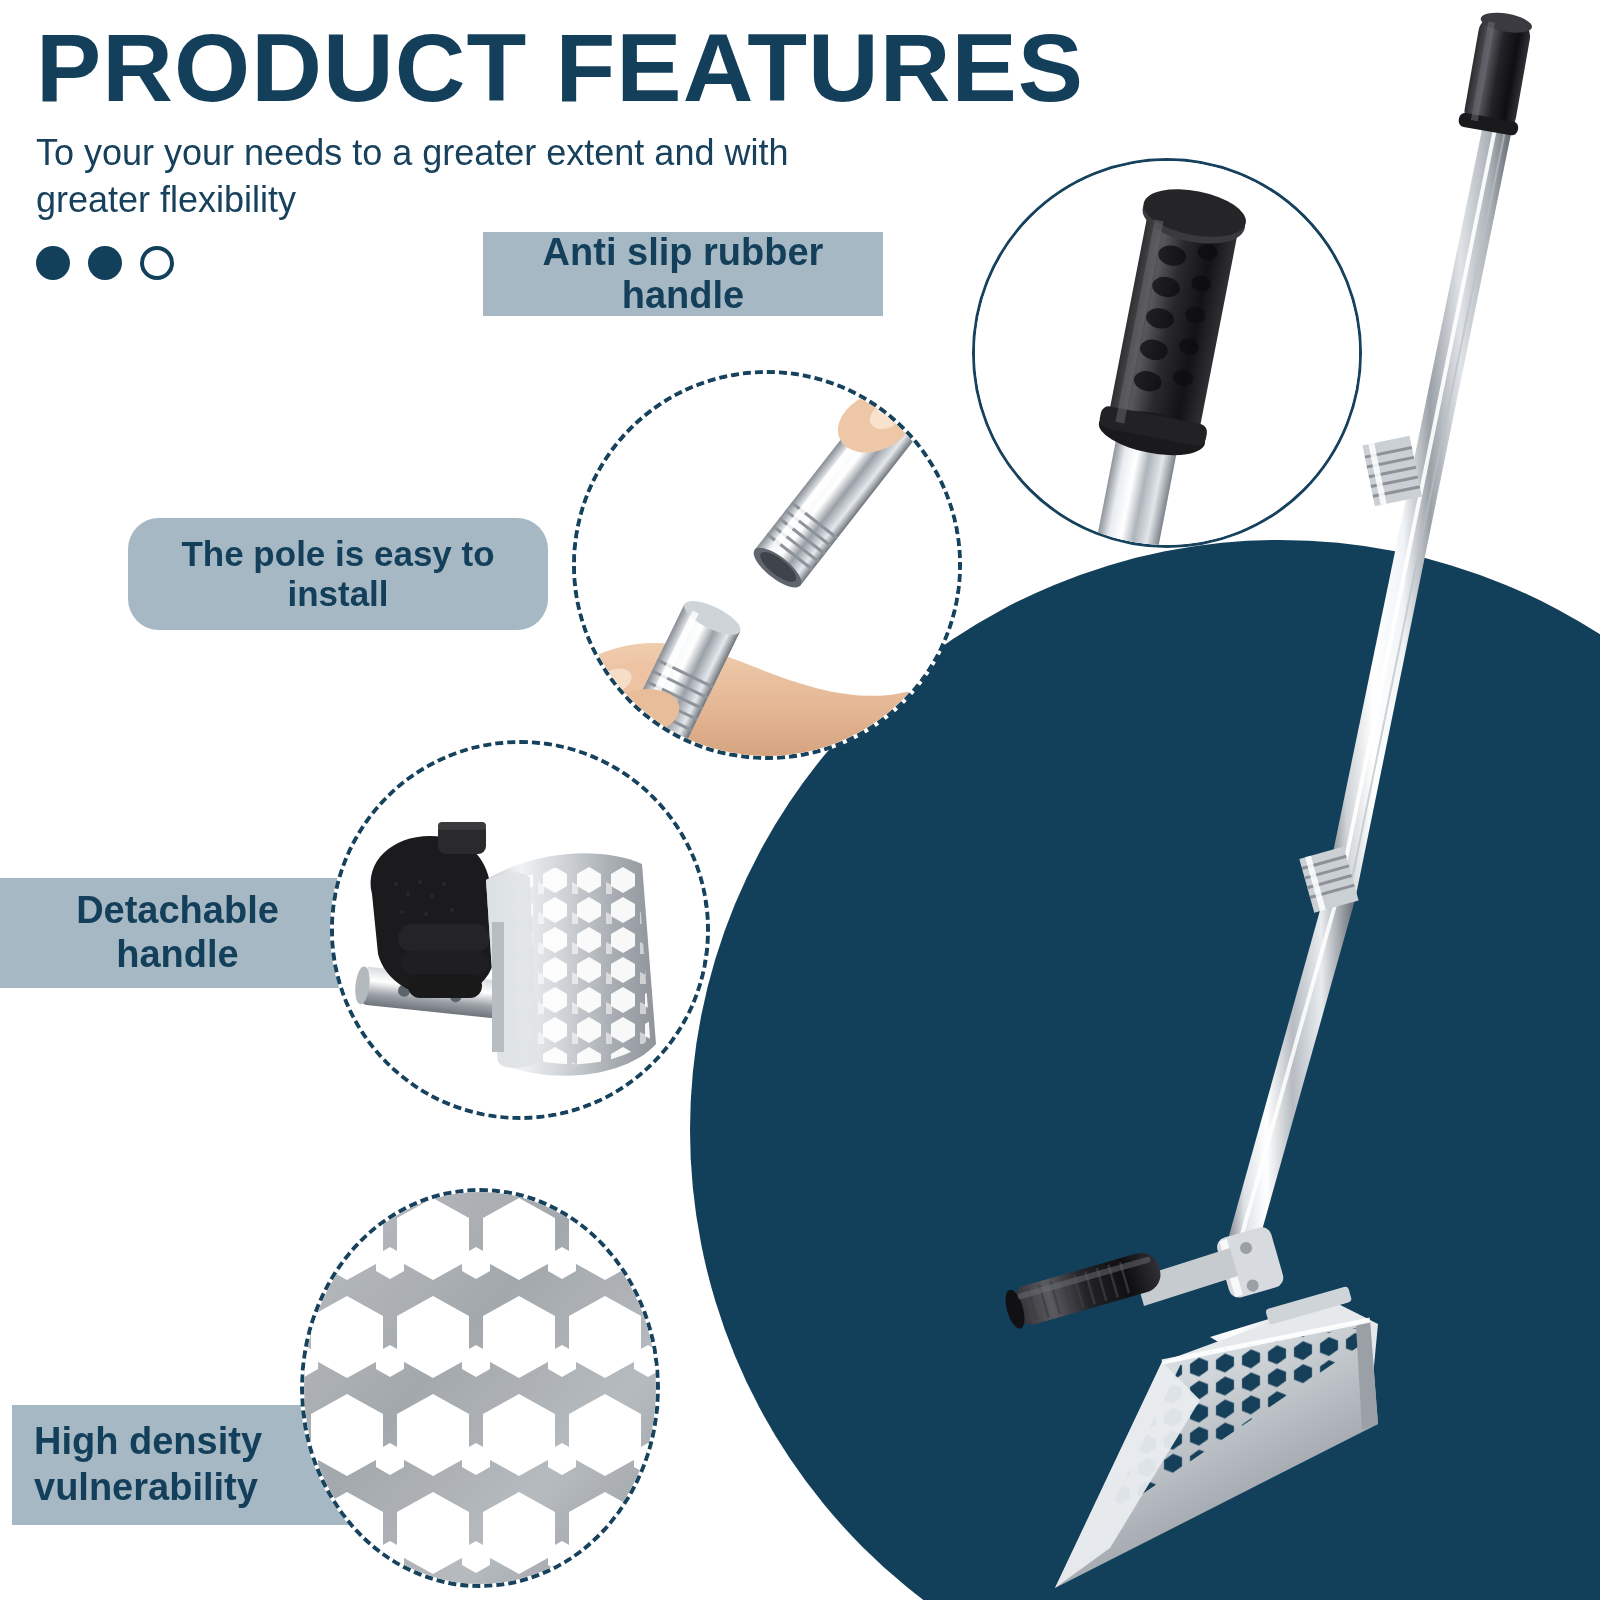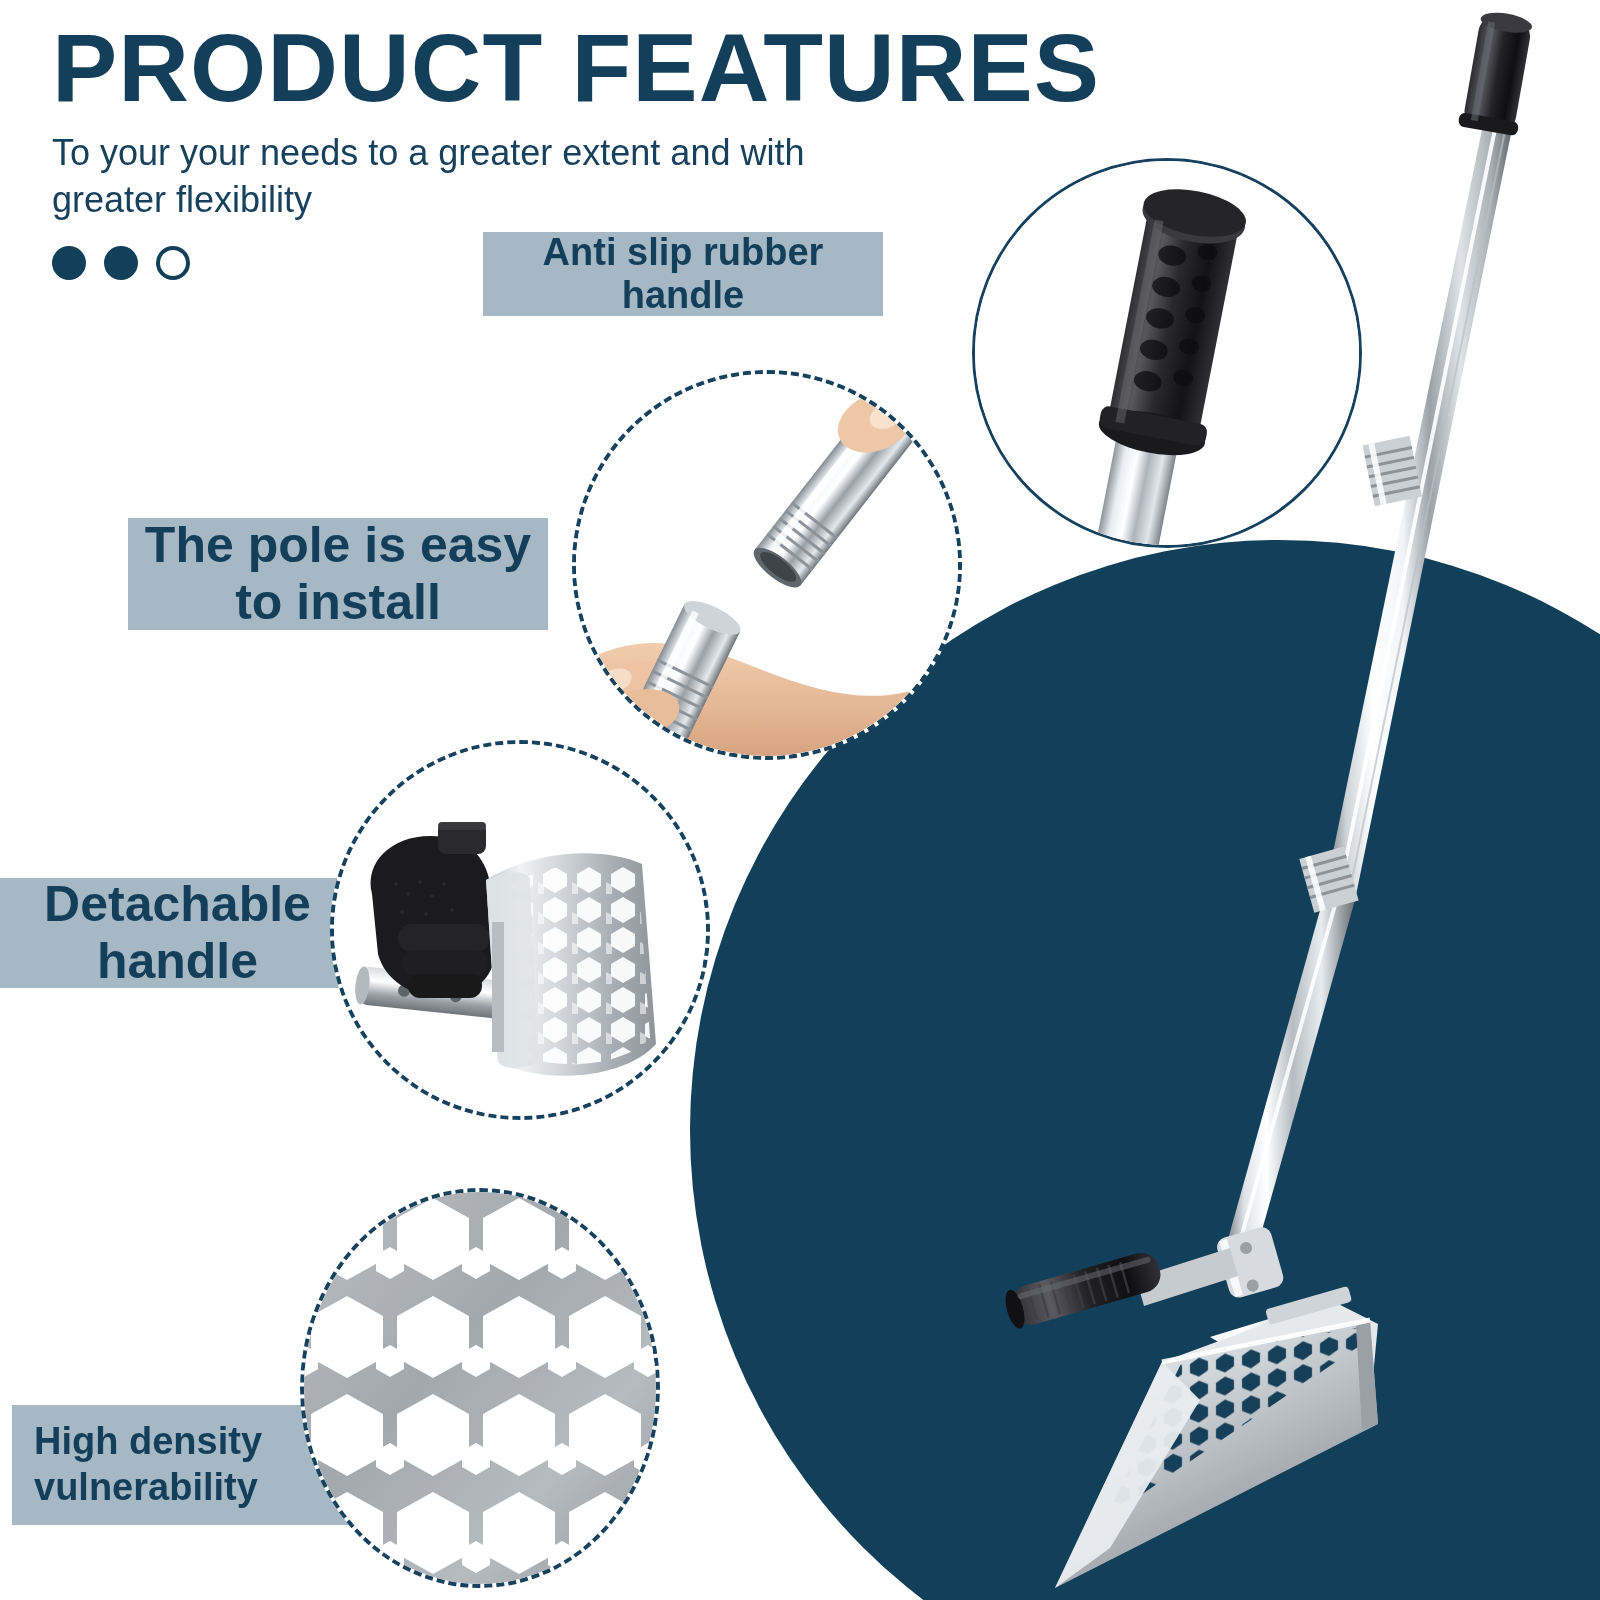--- a/index.html
+++ b/index.html
@@ -14,21 +14,21 @@
   .navy-blob{
     position:absolute;
     left:690px;top:540px;
     width:1180px;height:1180px;
     border-radius:50%;
     background:#123f5a;
     z-index:1;
   }
 
   
-  .head{position:absolute;left:36px;top:24px;z-index:30;margin-left:16px;}
+  .head{position:absolute;left:36px;top:24px;z-index:30;}
   .title{
     font-size:96px;line-height:0.92;
     font-weight:700;
     letter-spacing:1px;
     color:#133f5b;
     font-family:"Liberation Sans Narrow","Liberation Sans",sans-serif;
     transform:scaleX(1.02);
     transform-origin:left top;
     white-space:nowrap;
     margin:0;
@@ -54,22 +54,22 @@
     display:flex;
     align-items:center;
     box-sizing:border-box;
     z-index:10;
   }
   .plate span{display:block;width:100%;}
   .plate.center span{text-align:center;}
   .plate.left span{text-align:left;}
 
   #plate-handle{left:483px;top:232px;width:400px;height:84px;font-size:38px;padding:4px 24px;}
-  #plate-pole  {left:128px;top:518px;width:420px;height:112px;font-size:50px;padding:0 12px;line-height:1.15;}
-  #plate-detach{left:0px;  top:878px;width:355px;height:110px;font-size:50px;padding:0 18px;line-height:1.15;}
+  #plate-pole  {left:128px;top:518px;width:420px;height:112px;font-size:35px;padding:0 12px;line-height:1.15;border-radius:31px;}
+  #plate-detach{left:0px;  top:878px;width:355px;height:110px;font-size:38px;padding:0 18px;line-height:1.15;}
   #plate-hex   {left:12px;  top:1405px;width:345px;height:120px;font-size:38px;padding:0 22px;line-height:1.2;}
 
   
   .inset{
     position:absolute;border-radius:50%;overflow:hidden;
     background:#ffffff;box-sizing:border-box;z-index:20;
   }
   .inset.solid{border:3px solid #16425e;}
   .inset.dashed{border:4px dashed #16425e;}
   .inset > svg{position:absolute;left:0;top:0;}

